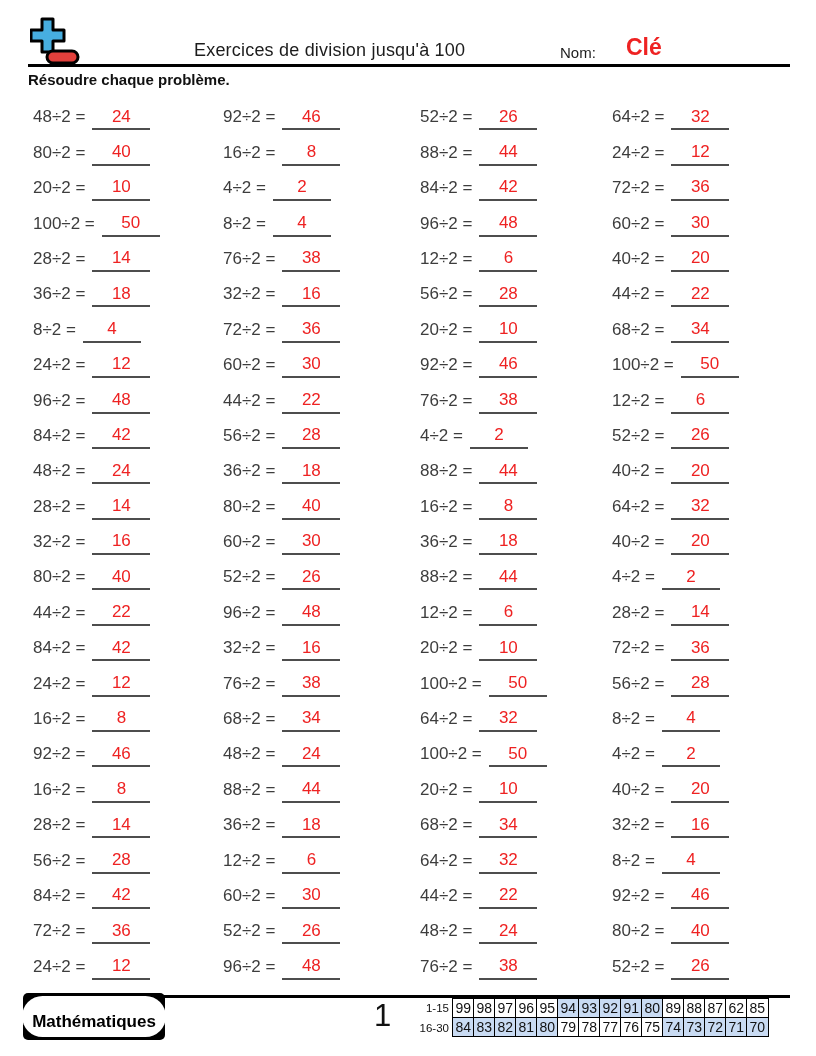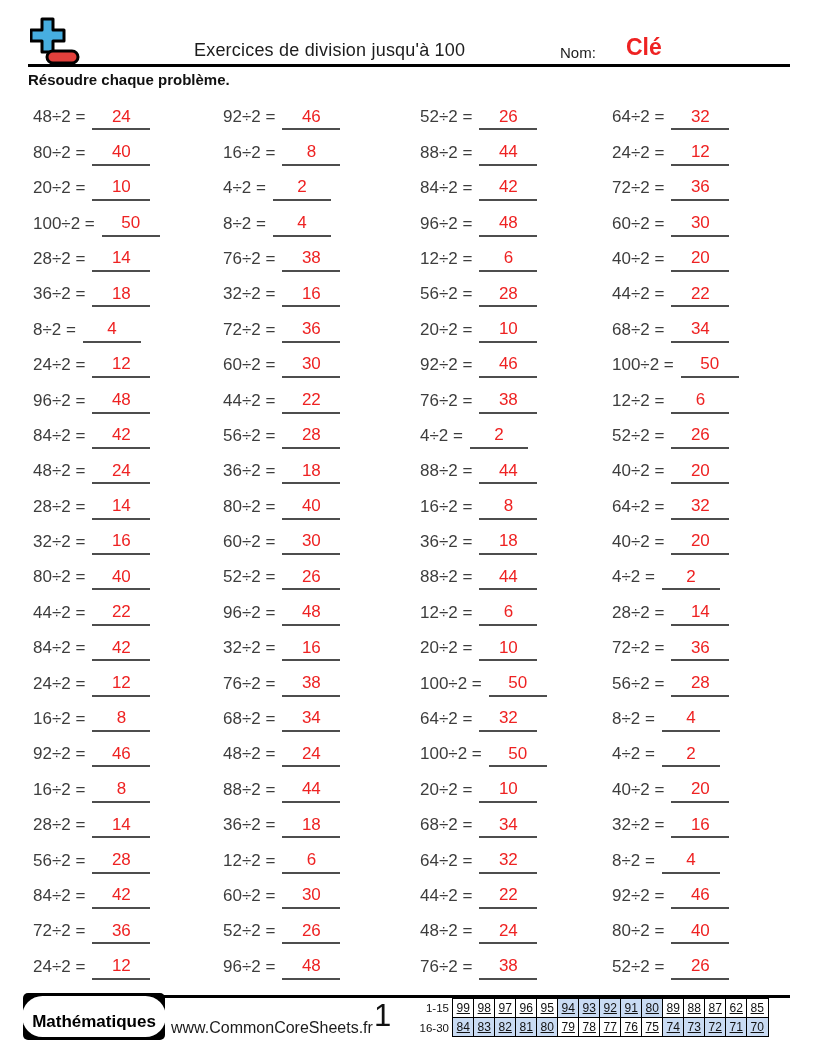--- a/index.html
+++ b/index.html
@@ -65,21 +65,21 @@
     font-size:31px; color:#111;
   }
   .score-labels { position:absolute; left:405px; top:998px; width:44px; text-align:right; }
   .score-label { height:20px; line-height:20px; font-size:11.5px; color:#111; }
   .score-table { position:absolute; left:452px; top:998px; }
   .score-row { display:flex; height:20px; }
   .score-row + .score-row { margin-top:-1.5px; }
   .score-cell {
     width:22.5px; height:20px; border:1.5px solid #000; margin-left:-1.5px;
     display:flex; align-items:center; justify-content:center;
-    font-size:12px; color:#111; background:#fff;text-decoration:underline;
+    font-size:14px; color:#111; background:#fff;
   }
   .score-cell:first-child { margin-left:0; }
   .score-cell.hl { background:var(--highlight-blue,#c9dbf3); }
 </style>
 </head>
 <body>
 
 <div class="sheet">
 
   <div class="logo">
@@ -494,21 +494,20 @@
       <div class="problem">
         <span class="q">52÷2 =</span>
         <span class="ans-line"><span class="ans">26</span></span>
       </div>
     </div>
 
   <div class="footer-rule"></div>
   <div class="brand-badge">
     <span class="brand-pill">Mathématiques</span>
   </div>
-  <div class="website">www.CommonCoreSheets.fr</div>
   <div class="page-number">1</div>
   <div class="score-labels">
       <div class="score-label">1-15</div>
       <div class="score-label">16-30</div>
     </div>
   <div class="score-table">
       <div class="score-row">
         <div class="score-cell">99</div>
         <div class="score-cell">98</div>
         <div class="score-cell">97</div>

